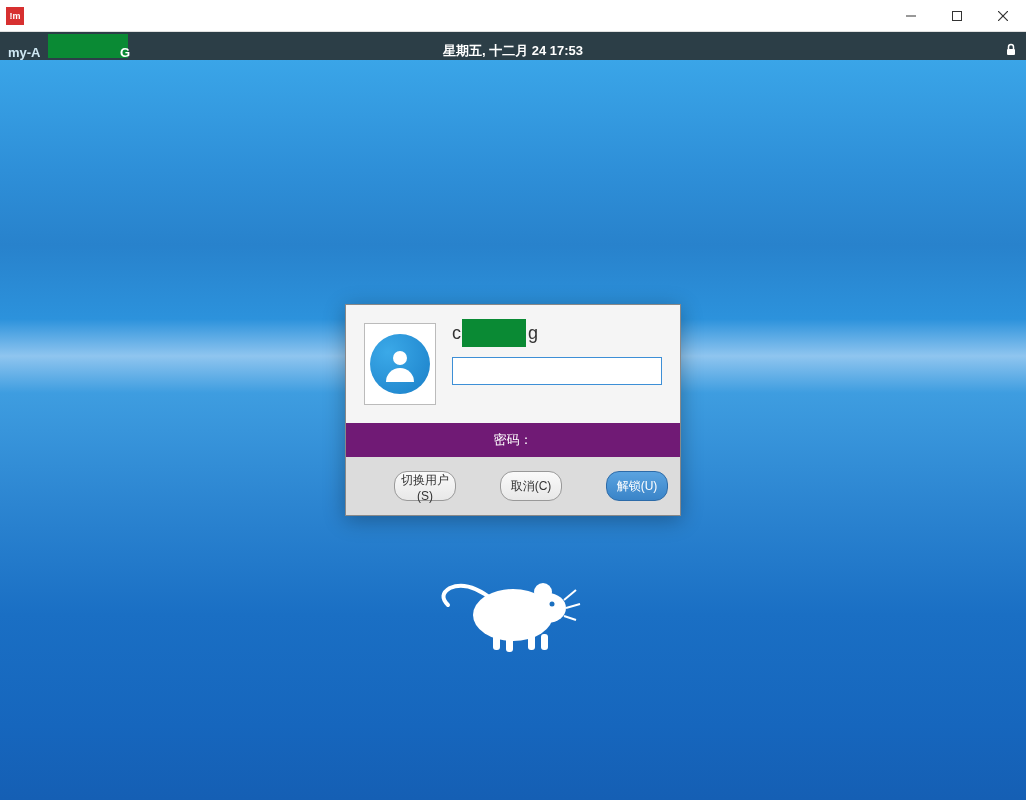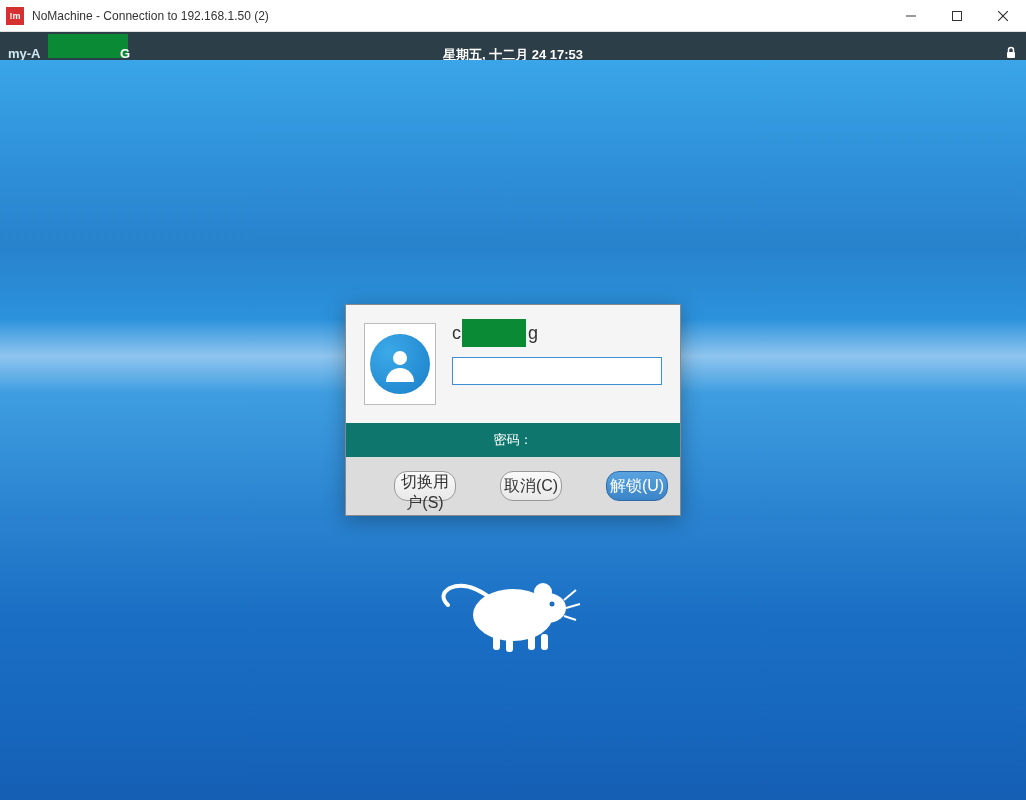--- a/index.html
+++ b/index.html
@@ -50,26 +50,26 @@
   font-size: 14px;
   color: #333;
 }
 .titlebar-btn svg { width: 10px; height: 10px; }
 
 
 .remote-bar {
   height: 28px;
   background: #2c3e47;
   display: flex;
-  align-items: flex-start;
+  align-items: flex-end;
   color: #fff;
   font-size: 13px;
   font-weight: bold;
   position: relative;
-  padding: 14px 8px;
+  padding: 0 8px;
 }
 .remote-bar .hostname-left { color: #cfe8f3; }
 .redact-bar {
   position: absolute;
   left: 48px;
   top: 2px;
   width: 80px;
   height: 24px;
   background: #0a8a34;
 }
@@ -163,39 +163,39 @@
 .password-input {
   width: 210px;
   height: 28px;
   border: 1px solid #3d8fd6;
   background: #fff;
   padding: 0 6px;
   font-size: 14px;
   outline: none;
 }
 .login-label-bar {
-  background: #0f766e;
+  background: #701a75;
   color: #fff;
   text-align: center;
   font-size: 13px;
   padding: 8px 16px;
 }
 .login-buttons {
   background: #dcdcdc;
   padding: 14px 12px;
   display: flex;
   gap: 8px;
   justify-content: center;
 }
 .dlg-btn {
   flex: 1;
   height: 30px;
   border: 1px solid #999;
   background: linear-gradient(#fafafa, #e8e8e8);
-  font-size: 16px;
+  font-size: 12px;
   color: #333;
   cursor: pointer;
   border-radius: 13px;
   margin-left: 36px;
 }
 .dlg-btn.primary {
   background: linear-gradient(#5aa3e0, #3a84c8);
   border-color: #2d6ba8;
   color: #fff;
 }
@@ -206,21 +206,20 @@
   left: 50%;
   top: 500px;
   transform: translateX(-50%);
 }
 </style>
 </head>
 <body>
 
 <div class="titlebar">
   <div class="titlebar-icon">!m</div>
-  <div class="titlebar-text">NoMachine - Connection to 192.168.1.50 (2)</div>
   <div class="titlebar-controls">
     <div class="titlebar-btn">
       <svg viewBox="0 0 10 10">
           <line x1="0" y1="5" x2="10" y2="5" stroke="#333" stroke-width="1"></line>
         </svg>
     </div>
     <div class="titlebar-btn">
       <svg viewBox="0 0 10 10">
           <rect x="0.5" y="0.5" width="9" height="9" fill="none" stroke="#333" stroke-width="1"></rect>
         </svg>

